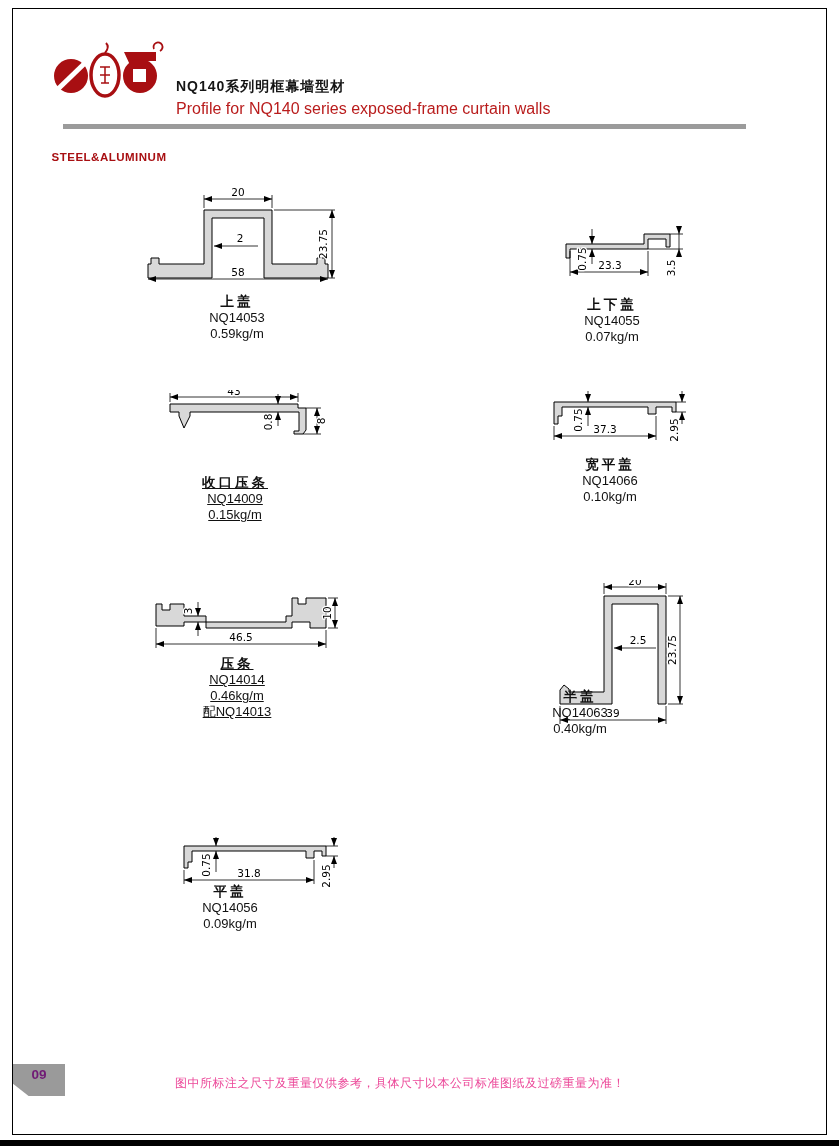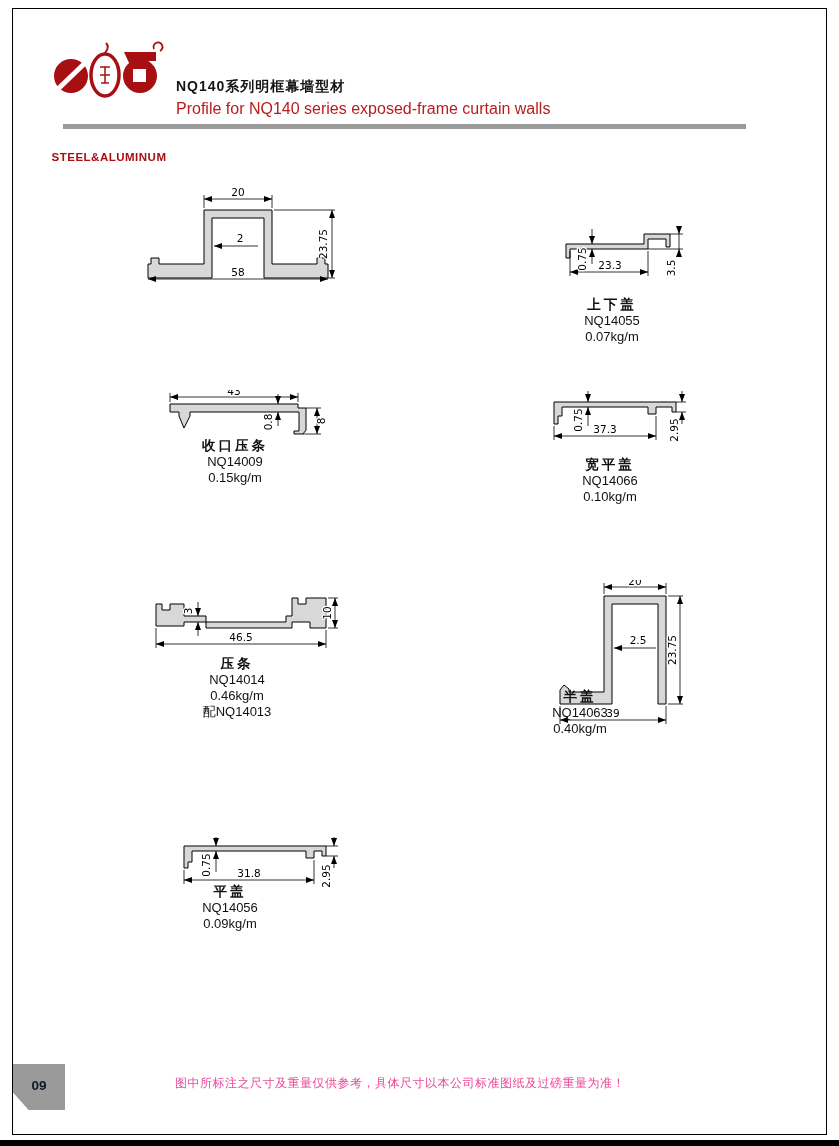--- a/index.html
+++ b/index.html
@@ -12,23 +12,23 @@
         color:#a80f12;font-weight:bold;font-size:11.5px;letter-spacing:.5px;margin-top:48px;}
   .title-zh{position:absolute;left:176px;top:78px;font-size:14px;font-weight:bold;letter-spacing:1px;color:#151515;}
   .title-en{position:absolute;left:176px;top:100px;font-size:16px;color:#b91c1c;}
   .divider{position:absolute;left:63px;top:124px;width:683px;height:5px;background:#9b9b9b;}
   .fig{position:absolute;}
   .labels{position:absolute;text-align:center;}
   .labels div{line-height:16px;font-size:13px;}
   .labels .nm{font-size:13.5px;font-weight:bold;letter-spacing:3px;}
   .footer-note{position:absolute;left:175px;top:1075px;width:450px;text-align:center;
         color:#ec4899;font-size:12px;letter-spacing:.5px;}
-  .page-tab{position:absolute;left:13px;top:1064px;width:52px;height:46px;background:#9a9a9a;
+  .page-tab{position:absolute;left:13px;top:1064px;width:52px;height:32px;background:#9a9a9a;
         clip-path:polygon(0 0,100% 0,100% 100%,30% 100%,0 62%);
-        color:#0f172a;font-weight:bold;font-size:13.5px;text-align:center;padding-top:14px;box-sizing:border-box;}
+        color:#701a75;font-weight:bold;font-size:13.5px;text-align:center;padding-top:3px;box-sizing:border-box;}
   svg text{font-family:"DejaVu Sans",sans-serif;font-size:10.5px;fill:#000;
         paint-order:stroke;stroke:#fff;stroke-width:2.5px;stroke-linejoin:round;text-anchor:middle;}
   .shape{fill:#d8d8d8;stroke:#000;stroke-width:1;}
   .dl{stroke:#000;stroke-width:.8;fill:none;}
 </style>
 </head>
 <body>
 
 <div class="page">
   <div class="frame"></div>
@@ -64,20 +64,25 @@
       <line x1="136" y1="22" x2="197" y2="22"></line>
         <line x1="190" y1="90" x2="197" y2="90"></line>
       <line x1="194" y1="22" x2="194" y2="90" marker-start="url(#arr1)" marker-end="url(#arr1)"></line>
       <line x1="10" y1="91" x2="190" y2="91" marker-start="url(#arr1)" marker-end="url(#arr1)"></line>
     </g>
     <text x="100" y="8">20</text>
     <text x="102" y="54">2</text>
     <text x="189" y="56" transform="rotate(-90 189 56)">23.75</text>
     <text x="100" y="88">58</text>
   </svg>
+  <div class="labels" style="left:137px;top:294px;width:200px;">
+    <div class="nm">上盖</div>
+    <div>NQ14053</div>
+    <div>0.59kg/m</div>
+  </div>
 
   <svg class="fig" style="left:552px;top:226px;" width="135" height="72" viewBox="0 0 135 72">
     <defs>
         <marker id="arr2" markerWidth="8" markerHeight="6" refX="8" refY="3" orient="auto-start-reverse" markerUnits="userSpaceOnUse">
           <path d="M0,0 L8,3 L0,6 Z"></path>
         </marker>
       </defs>
     <path class="shape" d="M14,32 L14,18 L92,18 L92,8 L118,8 L118,21 L114,21 L114,13 L96,13 L96,23 L18,23 L18,32 Z"></path>
     <g class="dl">
       <line x1="40" y1="3" x2="40" y2="18" marker-end="url(#arr2)"></line>
@@ -115,21 +120,21 @@
       <line x1="120" y1="4" x2="120" y2="14" marker-end="url(#arr3)"></line>
       <line x1="120" y1="36" x2="120" y2="22" marker-end="url(#arr3)"></line>
       <line x1="148" y1="18" x2="163" y2="18"></line>
         <line x1="145" y1="44" x2="163" y2="44"></line>
       <line x1="159" y1="18" x2="159" y2="44" marker-start="url(#arr3)" marker-end="url(#arr3)"></line>
     </g>
     <text x="76" y="5">43</text>
     <text x="114" y="32" transform="rotate(-90 114 32)">0.8</text>
     <text x="167" y="31" transform="rotate(-90 167 31)">8</text>
   </svg>
-  <div class="labels" style="left:135px;top:438px;width:200px;">
+  <div class="labels" style="left:135px;top:475px;width:200px;text-decoration:underline;">
     <div class="nm">收口压条</div>
     <div>NQ14009</div>
     <div>0.15kg/m</div>
   </div>
 
   <svg class="fig" style="left:544px;top:388px;" width="145" height="72" viewBox="0 0 145 72">
     <defs>
         <marker id="arr4" markerWidth="8" markerHeight="6" refX="8" refY="3" orient="auto-start-reverse" markerUnits="userSpaceOnUse">
           <path d="M0,0 L8,3 L0,6 Z"></path>
         </marker>
@@ -170,21 +175,21 @@
         <line x1="180" y1="38" x2="180" y2="56"></line>
       <line x1="10" y1="52" x2="180" y2="52" marker-start="url(#arr5)" marker-end="url(#arr5)"></line>
       <line x1="182" y1="6" x2="192" y2="6"></line>
         <line x1="182" y1="36" x2="192" y2="36"></line>
       <line x1="189" y1="6" x2="189" y2="36" marker-start="url(#arr5)" marker-end="url(#arr5)"></line>
     </g>
     <text x="46" y="19" transform="rotate(-90 46 19)">3</text>
     <text x="95" y="49">46.5</text>
     <text x="185" y="21" transform="rotate(-90 185 21)">10</text>
   </svg>
-  <div class="labels" style="left:137px;top:656px;width:200px;">
+  <div class="labels" style="left:137px;top:656px;width:200px;text-decoration:underline;">
     <div class="nm">压条</div>
     <div>NQ14014</div>
     <div>0.46kg/m</div>
     <div>配NQ14013</div>
   </div>
 
   <svg class="fig" style="left:550px;top:580px;" width="140" height="152" viewBox="0 0 140 152">
     <defs>
         <marker id="arr6" markerWidth="8" markerHeight="6" refX="8" refY="3" orient="auto-start-reverse" markerUnits="userSpaceOnUse">
           <path d="M0,0 L8,3 L0,6 Z"></path>

